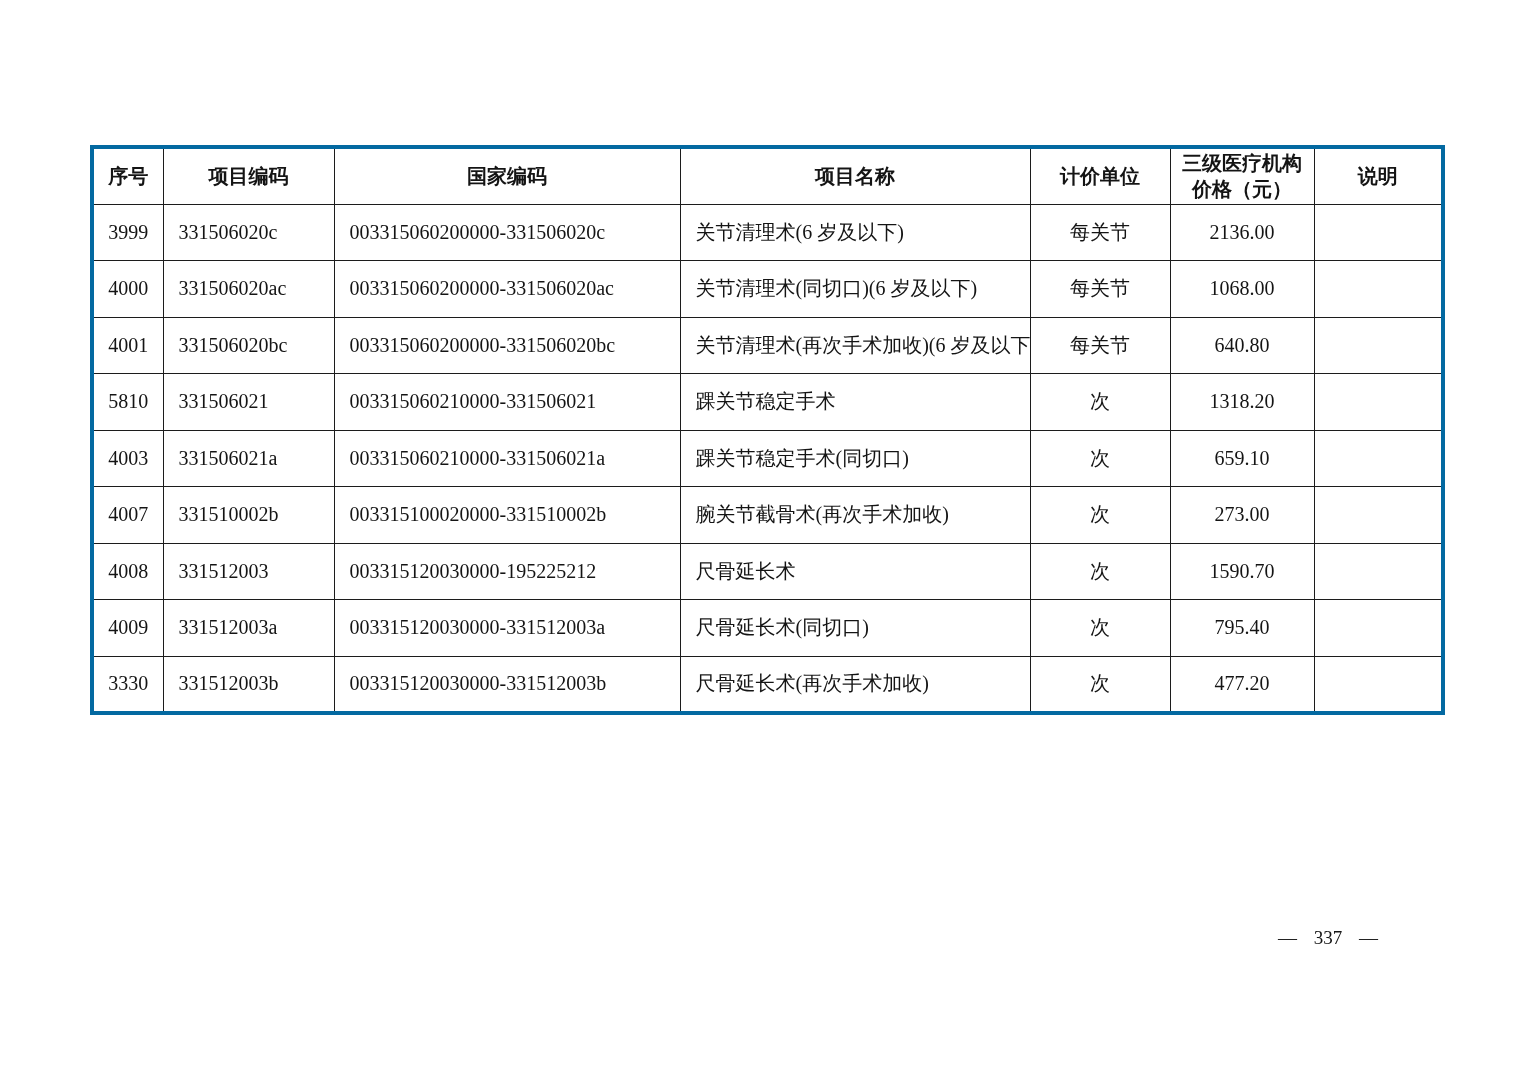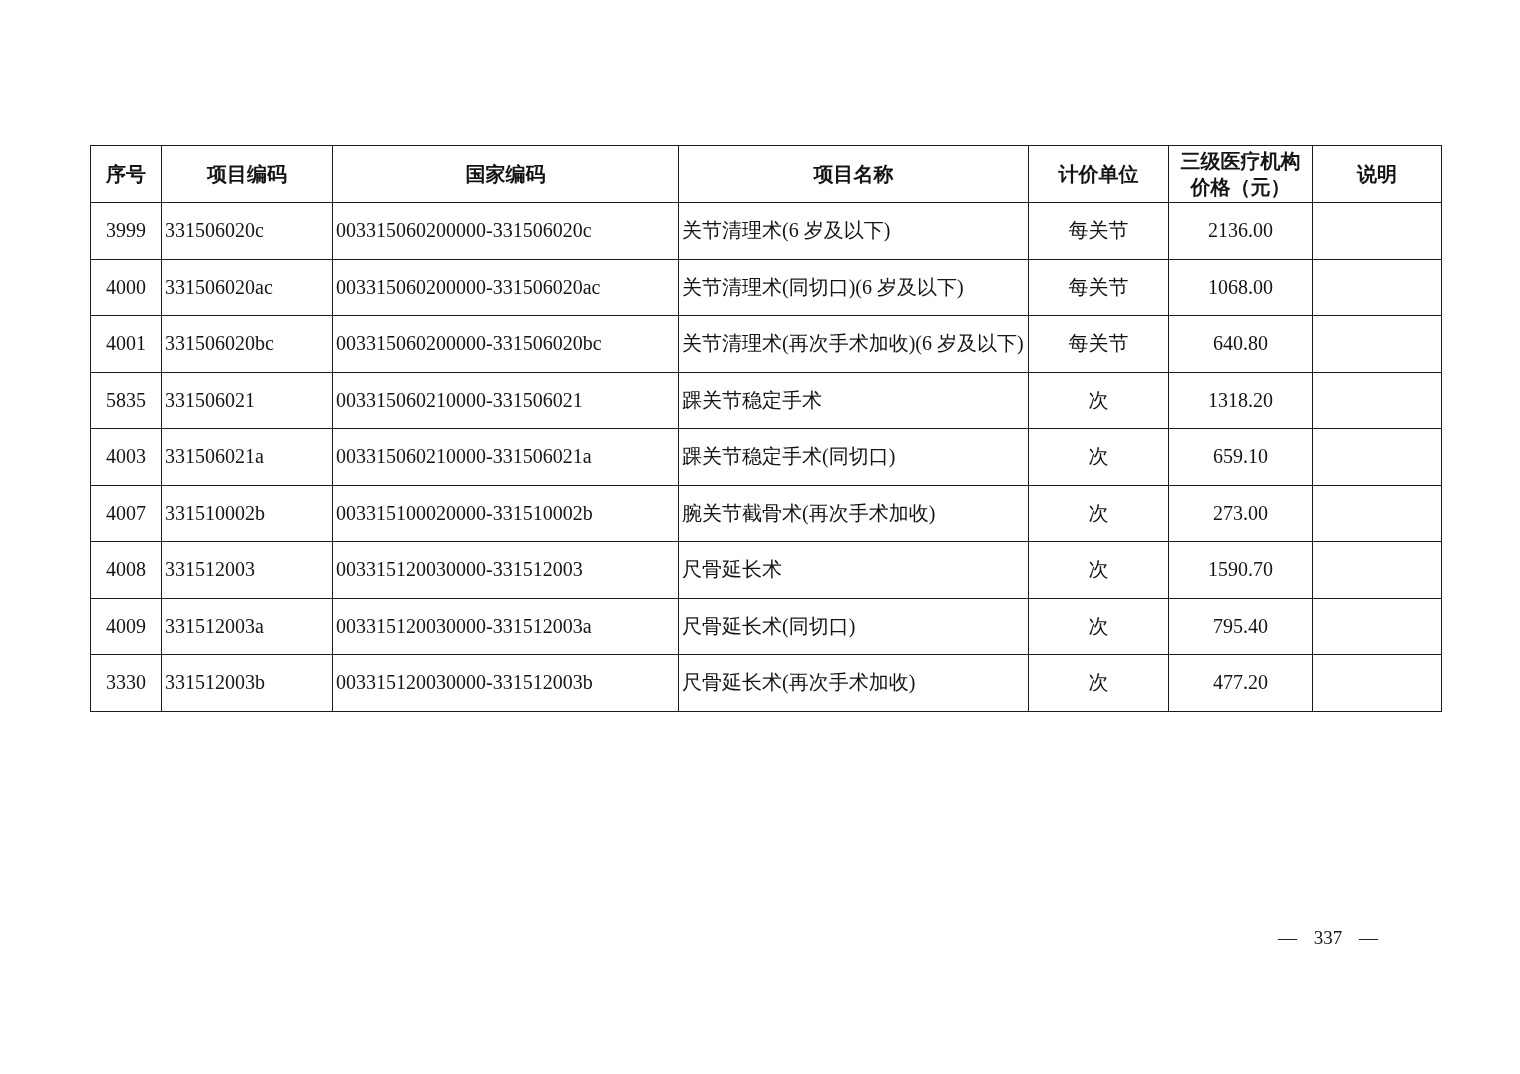--- a/index.html
+++ b/index.html
@@ -15,21 +15,21 @@
     color: #141414;
     overflow: hidden;
   }
   .price-table {
     position: absolute;
     left: 90px;
     top: 145px;
     width: 1351px;
     border-collapse: collapse;
     table-layout: fixed;
-    border: 1px solid #0369a1;
+    border: 4px solid #0369a1;
   }
   .price-table th,
   .price-table td {
     border: 1px solid #1c1c1c;
     overflow: hidden;
     vertical-align: middle;
   }
   .price-table thead tr {
     height: 57px;
   }
@@ -43,21 +43,21 @@
     white-space: pre-line;
     line-height: 1.3;
     padding: 0 2px;
   }
   .price-table td {
     font-size: 20px;
     white-space: nowrap;
   }
   td.al-left {
     text-align: left;
-    padding-left: 3px;
+    padding-left: 15px;
   }
   td.al-center {
     text-align: center;
     margin-left: 38px;
   }
   .page-number {
     position: absolute;
     top: 927px;
     left: 1278px;
     font-size: 19px;
@@ -112,21 +112,21 @@
       <tr>
         <td class="al-center">4001</td>
         <td class="al-left">331506020bc</td>
         <td class="al-left">003315060200000-331506020bc</td>
         <td class="al-left">关节清理术(再次手术加收)(6 岁及以下)</td>
         <td class="al-center">每关节</td>
         <td class="al-center">640.80</td>
         <td class="al-center"></td>
       </tr>
       <tr>
-        <td class="al-center">5835</td>
+        <td class="al-center">5810</td>
         <td class="al-left">331506021</td>
         <td class="al-left">003315060210000-331506021</td>
         <td class="al-left">踝关节稳定手术</td>
         <td class="al-center">次</td>
         <td class="al-center">1318.20</td>
         <td class="al-center"></td>
       </tr>
       <tr>
         <td class="al-center">4003</td>
         <td class="al-left">331506021a</td>
@@ -141,21 +141,21 @@
         <td class="al-left">331510002b</td>
         <td class="al-left">003315100020000-331510002b</td>
         <td class="al-left">腕关节截骨术(再次手术加收)</td>
         <td class="al-center">次</td>
         <td class="al-center">273.00</td>
         <td class="al-center"></td>
       </tr>
       <tr>
         <td class="al-center">4008</td>
         <td class="al-left">331512003</td>
-        <td class="al-left">003315120030000-331512003</td>
+        <td class="al-left">003315120030000-195225212</td>
         <td class="al-left">尺骨延长术</td>
         <td class="al-center">次</td>
         <td class="al-center">1590.70</td>
         <td class="al-center"></td>
       </tr>
       <tr>
         <td class="al-center">4009</td>
         <td class="al-left">331512003a</td>
         <td class="al-left">003315120030000-331512003a</td>
         <td class="al-left">尺骨延长术(同切口)</td>

